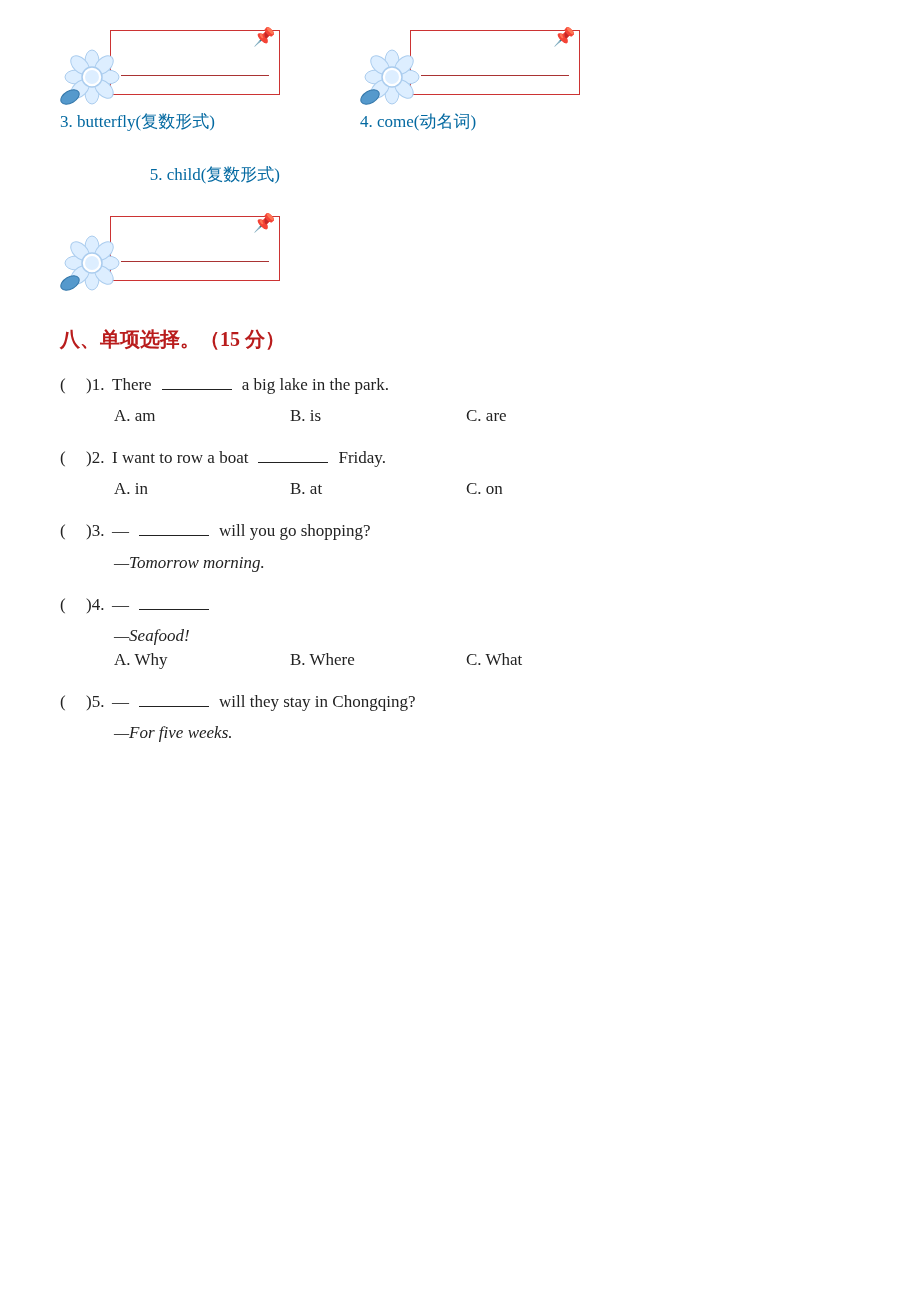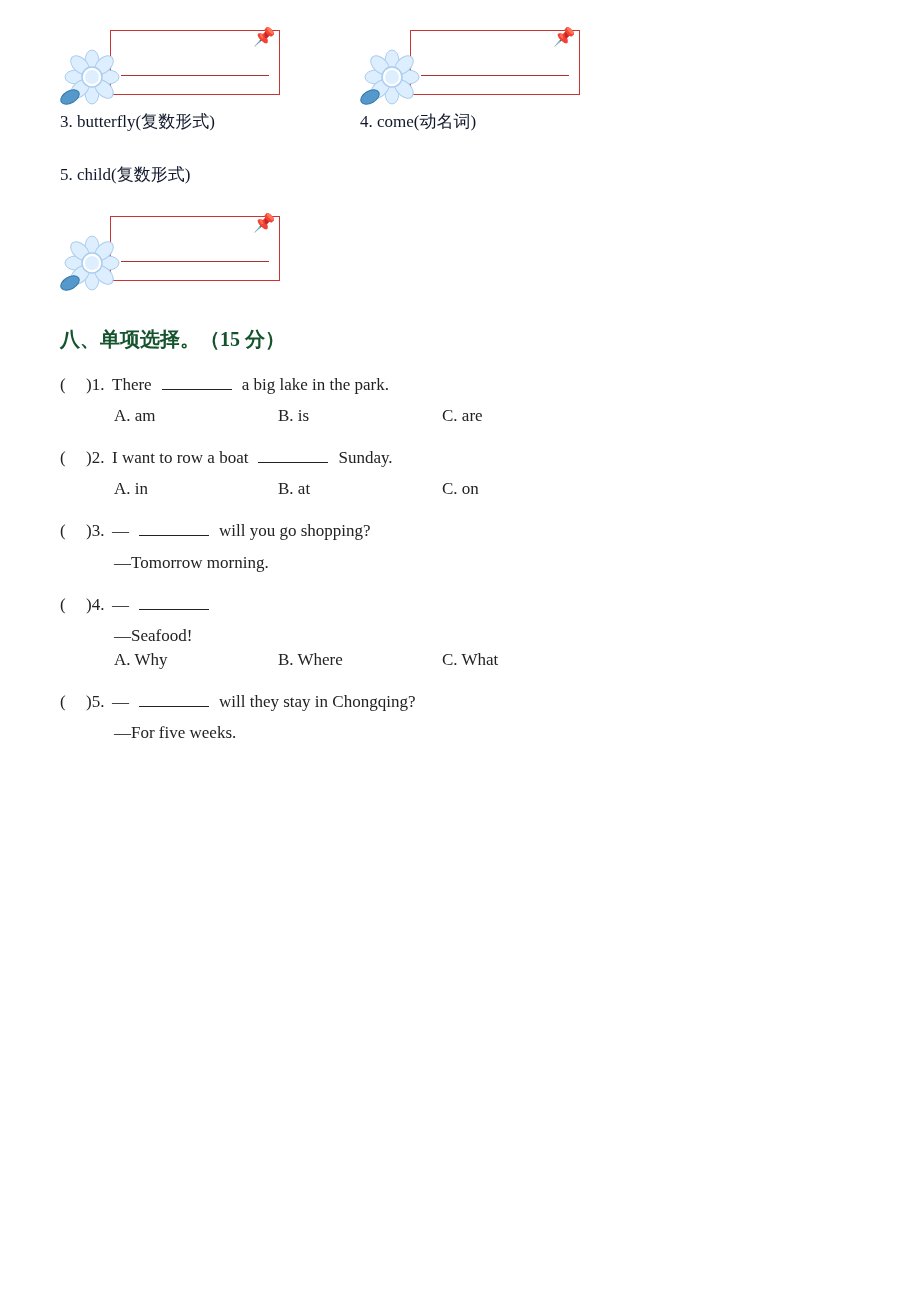--- a/index.html
+++ b/index.html
@@ -46,28 +46,28 @@
 
     
     .flower-svg {
       width: 65px;
       height: 65px;
     }
 
     .label-row {
       margin-bottom: 20px;
       font-size: 17px;
-      color: #0f172a;
+      color: #0369a1;
     }
 
     .section-header {
       font-size: 20px;
       font-weight: bold;
       margin: 30px 0 18px 0;
-      color: #14532d;
+      color: #b91c1c;
     }
 
     .question-block {
       margin-bottom: 18px;
     }
 
     .question-line {
       display: flex;
       align-items: baseline;
       gap: 6px;
@@ -86,35 +86,36 @@
     .blank {
       display: inline-block;
       width: 70px;
       border-bottom: 1.5px solid #222;
       vertical-align: bottom;
       margin: 0 4px;
     }
 
     .options-row {
       display: flex;
-      gap: 4px;
+      gap: 16px;
       margin-left: 54px;
       margin-bottom: 4px;
       font-size: 17px;
     }
 
     .option-item {
       min-width: 160px;
       font-size: 17px;
     }
 
     .dash-line {
       margin-left: 54px;
       margin-bottom: 4px;
       font-size: 17px;
+      font-style: italic;
     }
 
     .card-line {
       position: absolute;
       bottom: 18px;
       left: 10px;
       right: 10px;
       border-bottom: 1px solid #a33;
       width: 148px;
     }
@@ -181,21 +182,21 @@
           <ellipse cx="10" cy="52" rx="10" ry="6" fill="#5599cc" stroke="#3377aa" stroke-width="1" transform="rotate(-30 10 52)"></ellipse>
         </svg>
       </div>
       <span class="pin-icon">📌</span>
     </div>
     <div class="label-row">4. come(动名词)</div>
   </div>
 </div>
 
 <div class="word-card-row">
-  <div style="display:flex; flex-direction:column; align-items:flex-start;">
+  <div style="display:flex; flex-direction:column; align-items:flex-end;">
     <div class="label-row">5. child(复数形式)</div>
     <div class="word-card">
       <div class="card-box">
         <div class="card-line"></div>
       </div>
       <div class="flower-decor">
         <svg class="flower-svg" viewBox="0 0 65 65" xmlns="http://www.w3.org/2000/svg">
           <ellipse cx="32" cy="16" rx="7" ry="11" fill="#ddeeff" stroke="#aaccee" stroke-width="1"></ellipse>
           <ellipse cx="32" cy="48" rx="7" ry="11" fill="#ddeeff" stroke="#aaccee" stroke-width="1"></ellipse>
           <ellipse cx="16" cy="32" rx="11" ry="7" fill="#ddeeff" stroke="#aaccee" stroke-width="1"></ellipse>
@@ -232,21 +233,21 @@
         <span class="option-item">B. is</span>
         <span class="option-item">C. are</span>
       </div>
     </div>
     <div class="question-block">
       <div class="question-line">
         <span class="paren">(</span>
         <span class="paren">)2.</span>
         <span> I want to row a boat </span>
         <span class="blank"></span>
-        <span> Sunday.</span>
+        <span> Friday.</span>
       </div>
       <div class="options-row">
         <span class="option-item">A. in</span>
         <span class="option-item">B. at</span>
         <span class="option-item">C. on</span>
       </div>
     </div>
     <div class="question-block">
       <div class="question-line">
         <span class="paren">(</span>

